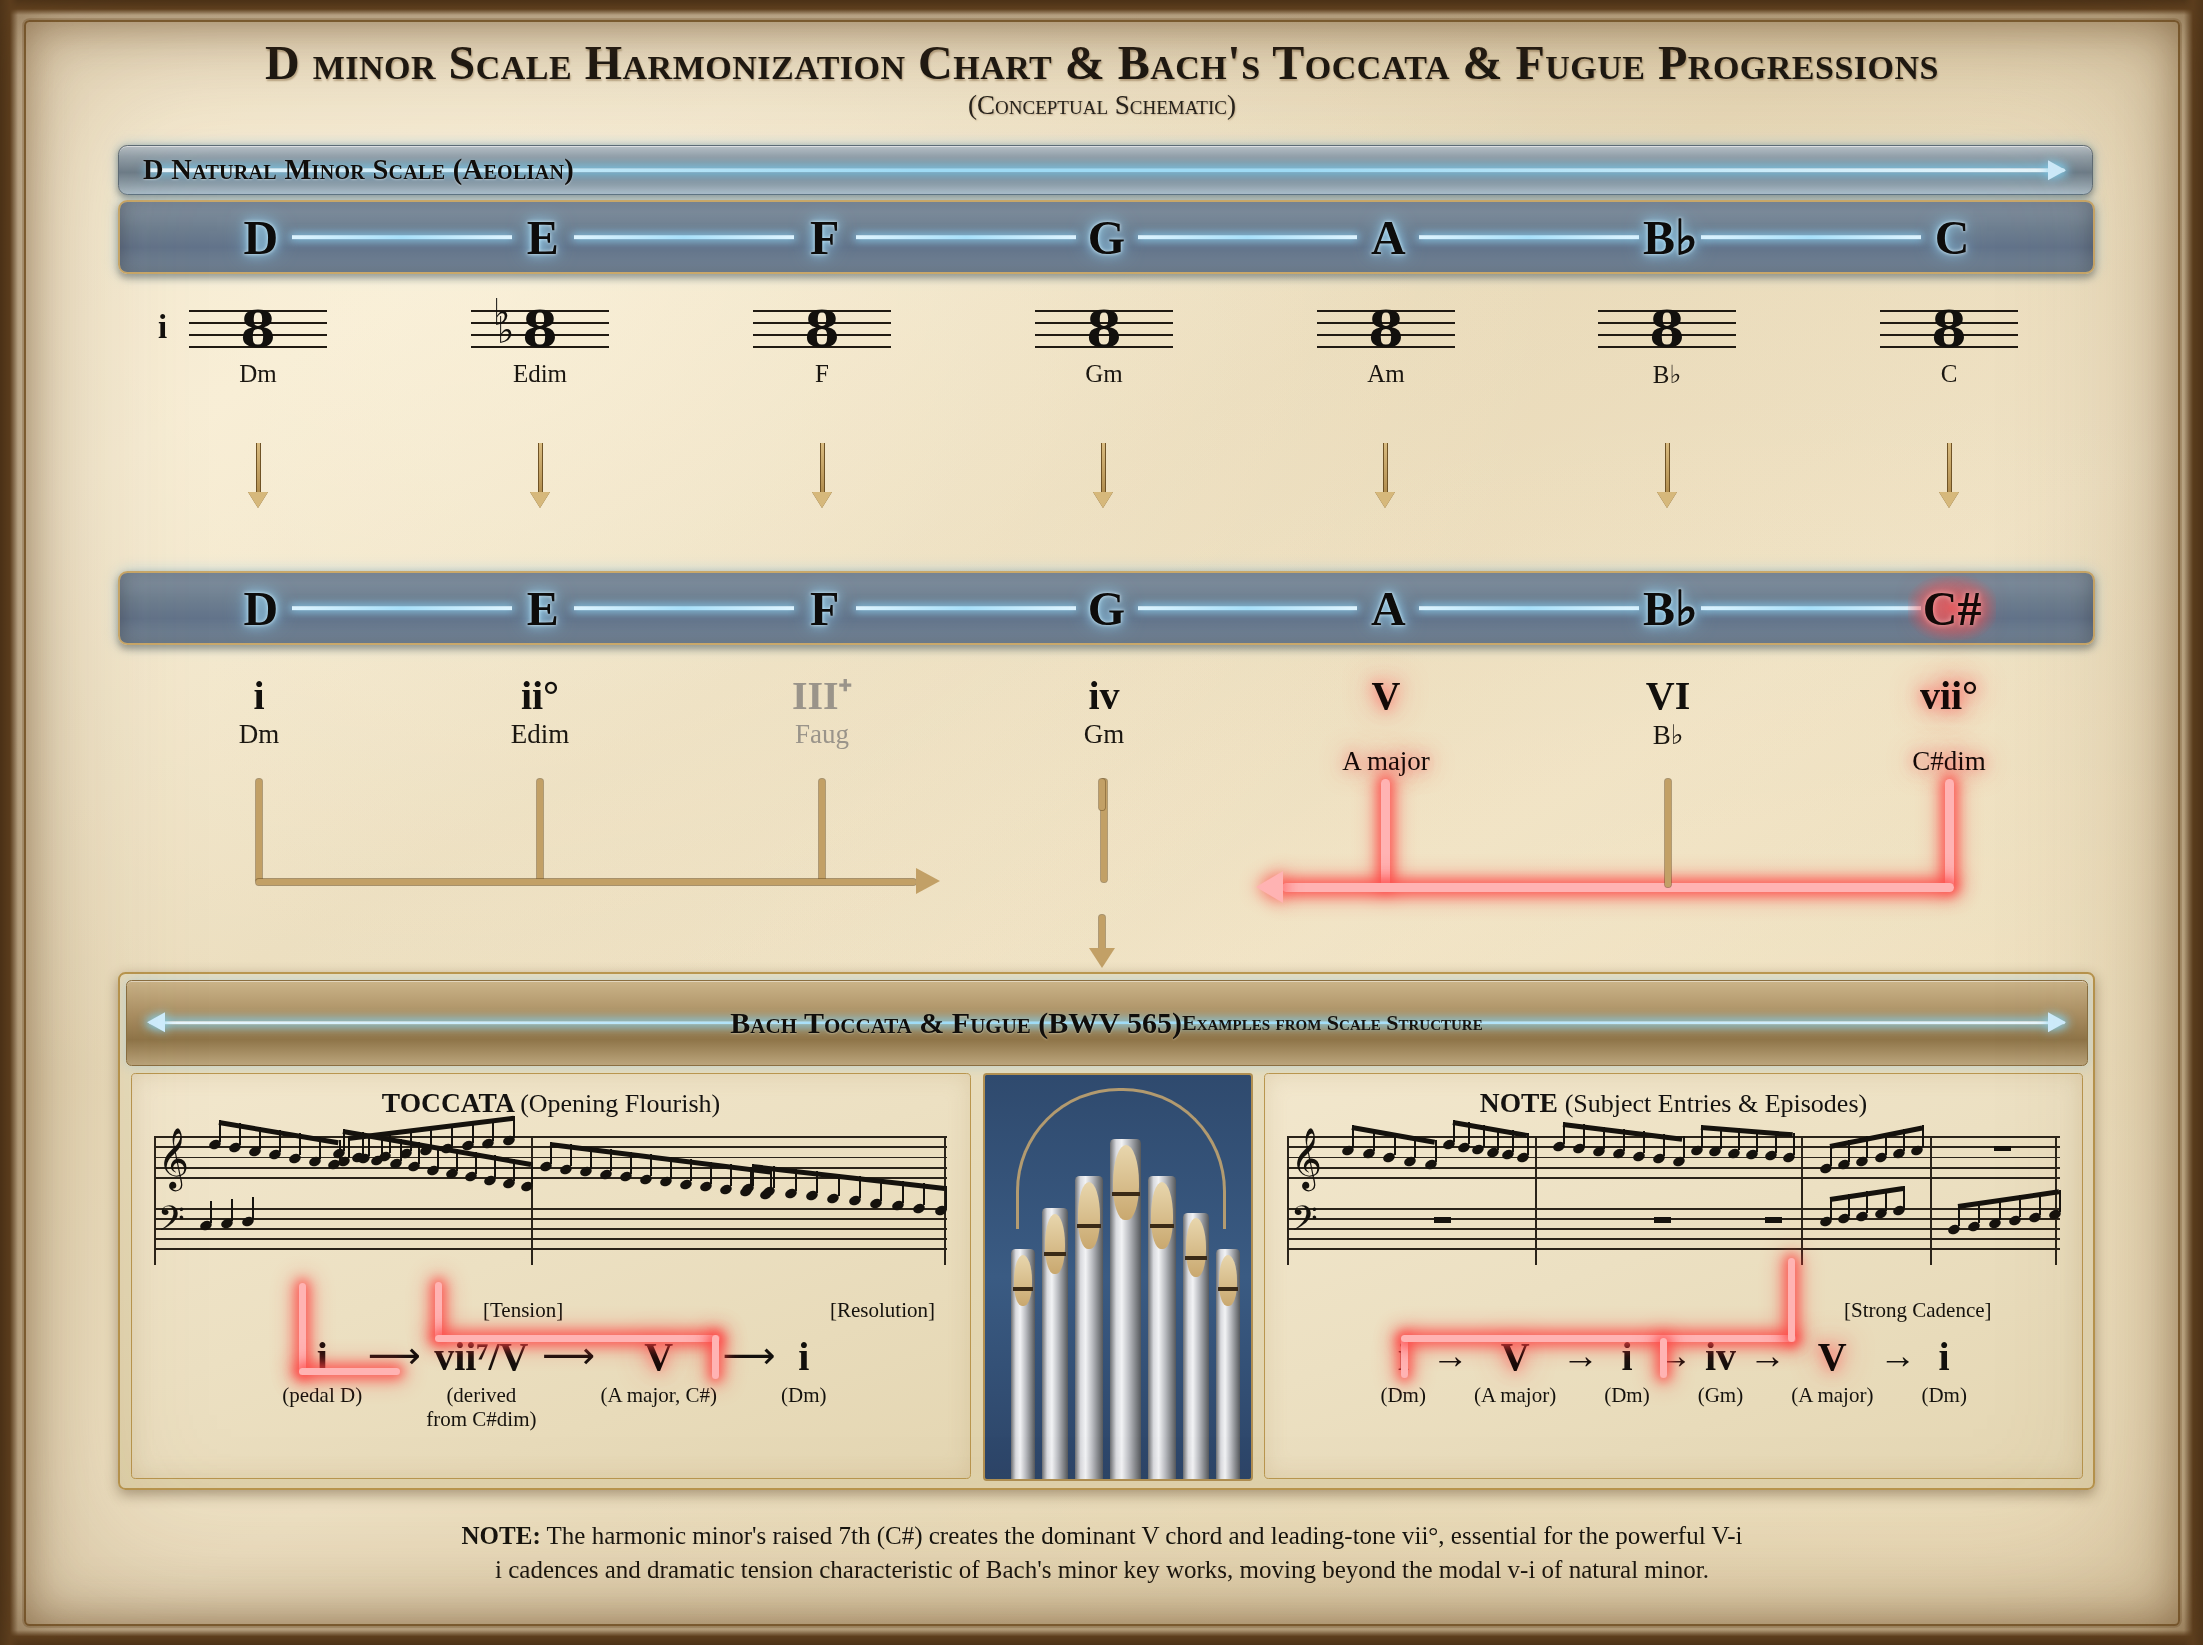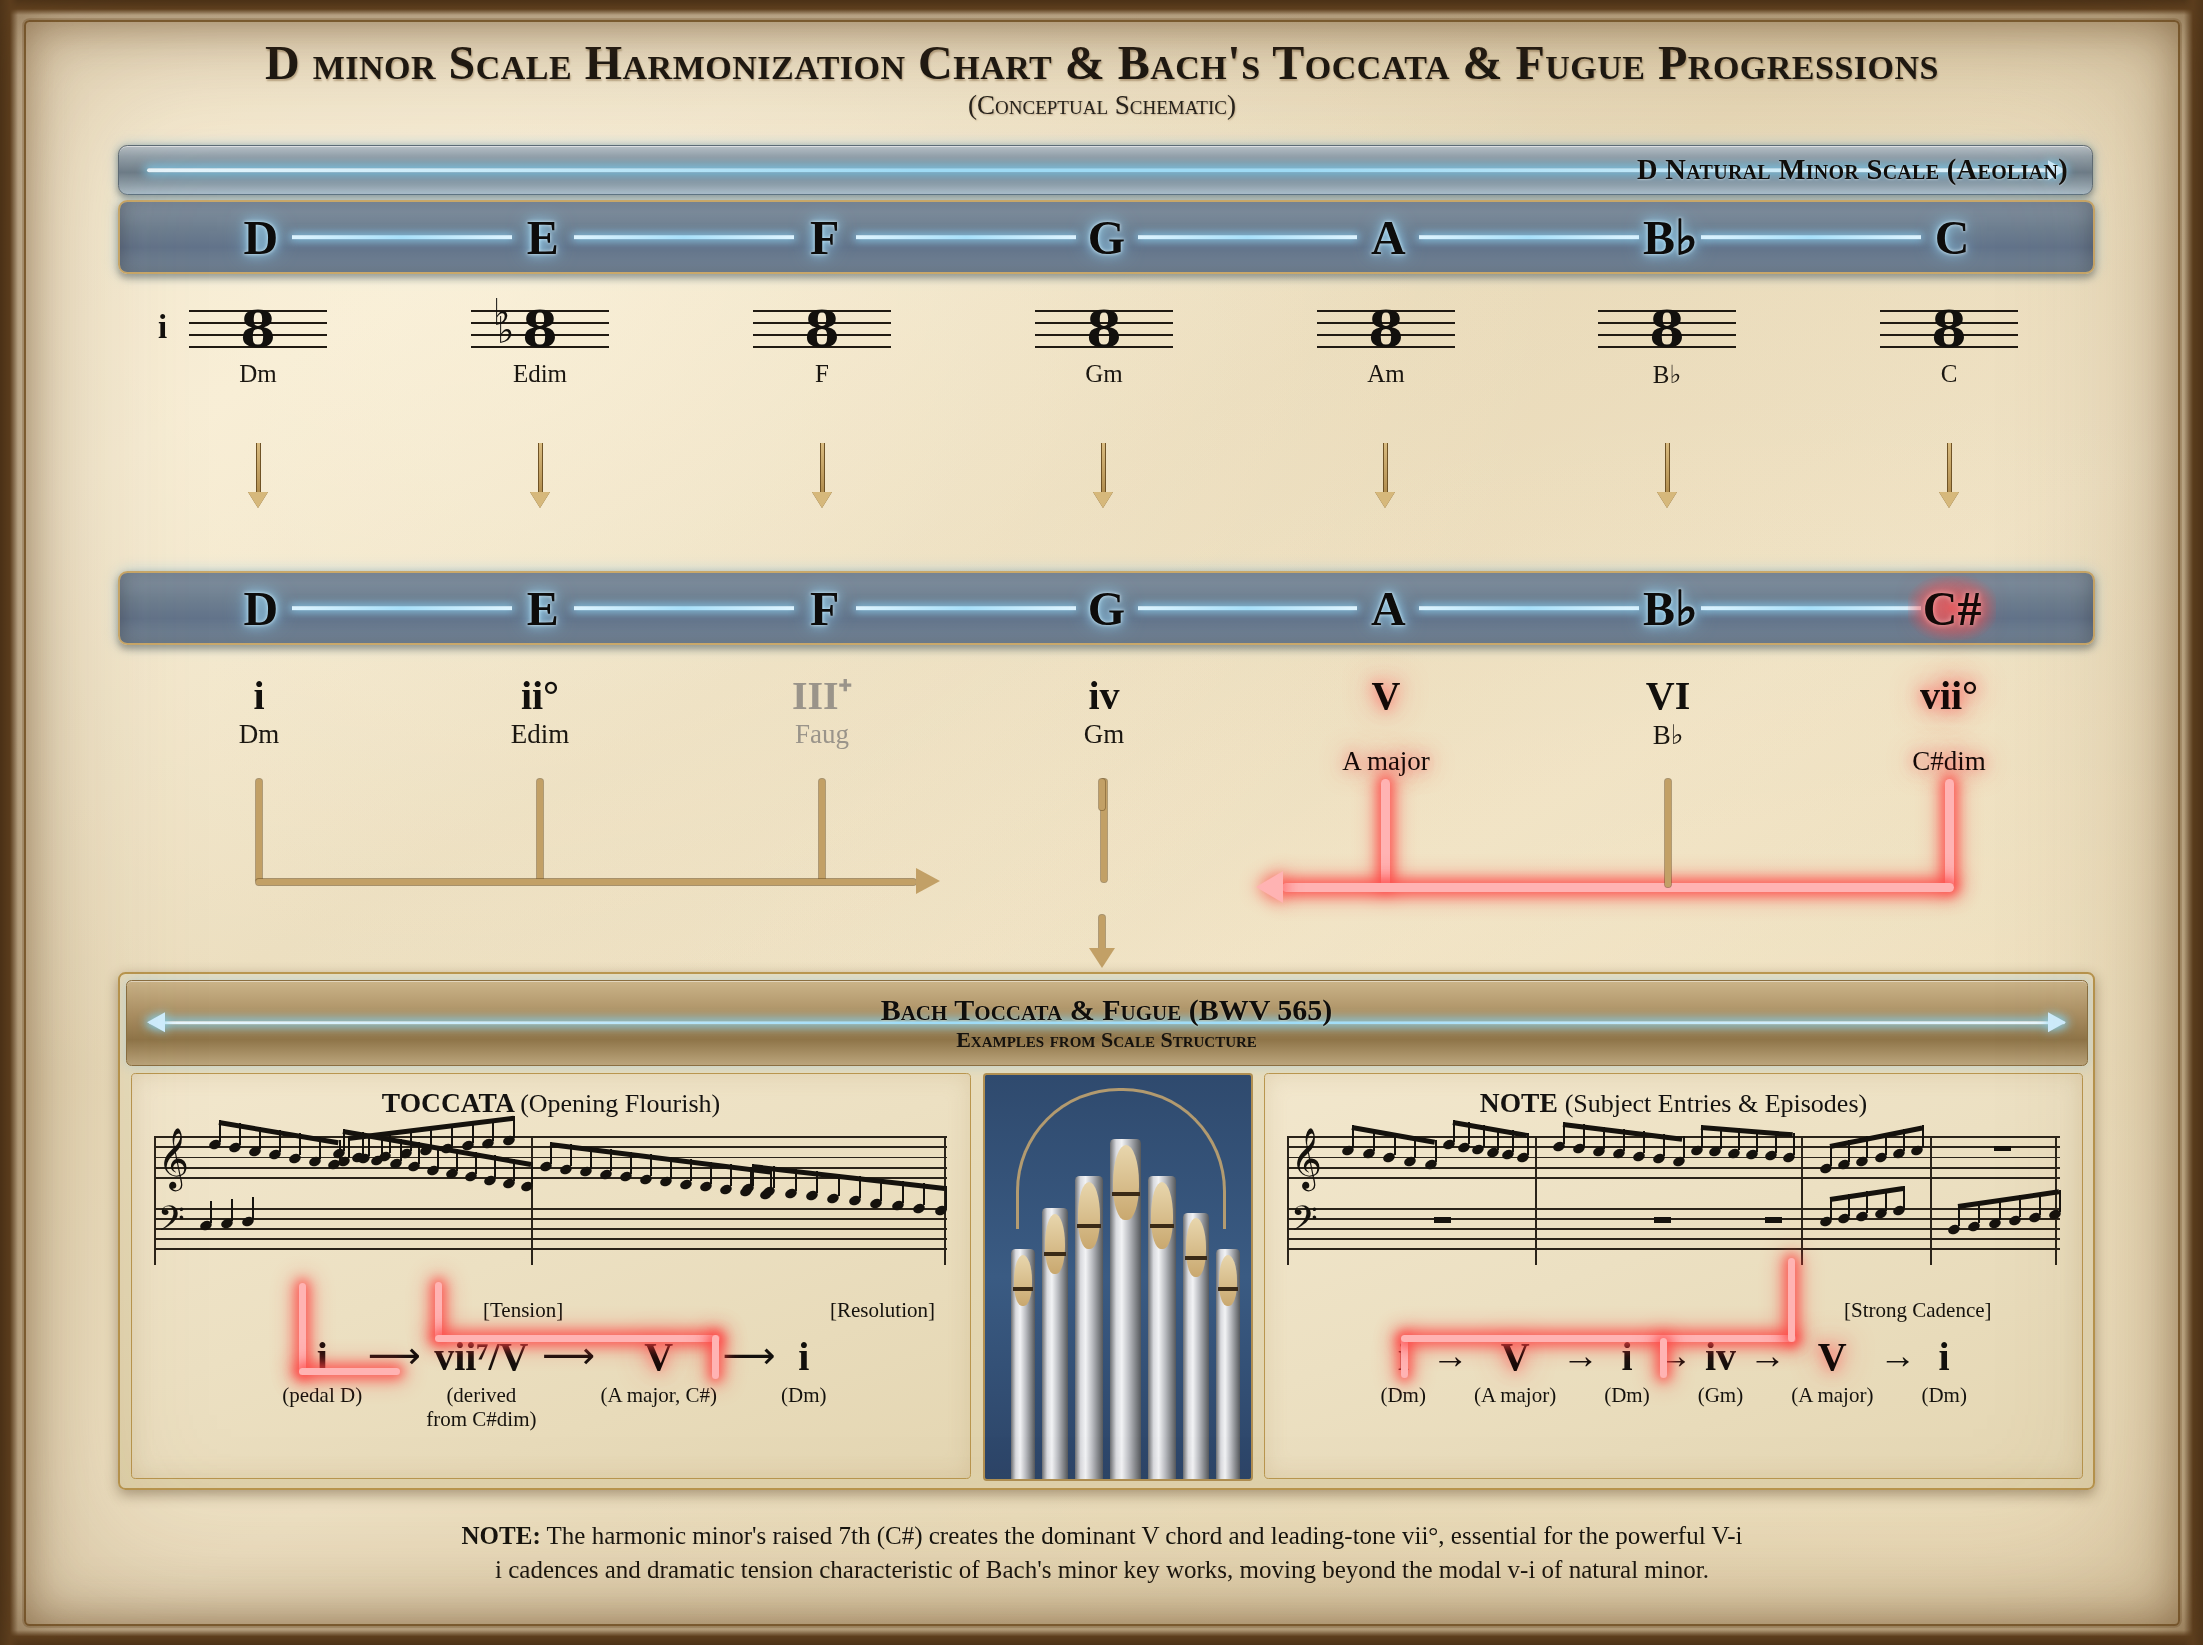--- a/index.html
+++ b/index.html
@@ -54,21 +54,21 @@
     text-shadow:0.9px 0.9px 1.8px rgba(120,90,50,.4);
   }
 
   
   .band{
     border-radius:9.2px;
     background:linear-gradient(180deg,#b9c3cb 0%,#93a2ad 22%,#6d7e8c 55%,#8fa0ac 80%,#aebdc7 100%);
     box-shadow:0 0 13px rgba(120,190,235,.55), inset 0 0.9px 0 rgba(255,255,255,.55),
                0 2.8px 6.4px rgba(60,40,20,.5);
     border:1.8px solid #5d6d79;
-    display:flex;align-items:center;justify-content:flex-end;position:absolute;
+    display:flex;align-items:center;justify-content:flex-start;position:absolute;
   }
   .band-label{
     position:relative;z-index:3;font-size:28.5px;font-weight:bold;color:#100e0c;
     font-variant:small-caps;letter-spacing:0.3px;padding:0 24px;
     text-shadow:0 0.9px 1.8px rgba(255,255,255,.4);
   }
   .band-arrow{
     position:absolute;left:27.5px;right:27.5px;top:50%;height:3.7px;transform:translateY(-50%);
     background:linear-gradient(90deg,#eaf8ff,#9fdcf7 40%,#9fdcf7 60%,#eaf8ff);
     box-shadow:0 0 9.2px 2.8px rgba(130,215,250,.85);border-radius:2.8px;z-index:1;
@@ -167,21 +167,21 @@
   .bachwrap{
     position:absolute;border:2.8px solid #b9964f;border-radius:7.3px;
     background:linear-gradient(180deg,#eadfc0,#e0d2ab);
     box-shadow:0 4.6px 13px rgba(70,48,20,.4);overflow:hidden;
   }
   .bachhead{
     position:absolute;left:5.5px;right:5.5px;top:5.5px;height:84px;border-radius:5.5px;
     background:linear-gradient(180deg,#cbb489 0%,#ab9064 40%,#8f7549 70%,#bba57c 100%);
     border:1.8px solid #8a6f42;
     box-shadow:0 0 13px rgba(120,190,235,.4), inset 0 0.9px 0 rgba(255,255,255,.45);
-    display:flex;align-items:center;justify-content:center;flex-direction:column;
+    display:flex;align-items:center;justify-content:center;flex-direction:row;
   }
   .bachhead .t1{font-size:30px;font-weight:bold;color:#100e0c;font-variant:small-caps;position:relative;z-index:3;text-shadow:0 0.9px 1.8px rgba(255,245,220,.35);}
   .bachhead .t2{font-size:22px;font-weight:bold;color:#15120e;font-variant:small-caps;position:relative;z-index:3;}
   .panel{
     position:absolute;border:1.8px solid #b9964f;border-radius:4.6px;
     background:linear-gradient(160deg,#f2e7cd 0%,#ece0c2 45%,#e4d6b2 100%);
     box-shadow:inset 0 0 22px rgba(170,136,80,.22);
   }
   .paneltitle{text-align:center;font-size:27.5px;font-weight:bold;color:#141210;margin-top:13px;}
   .paneltitle em{font-style:normal;font-weight:normal;font-size:26px;}

